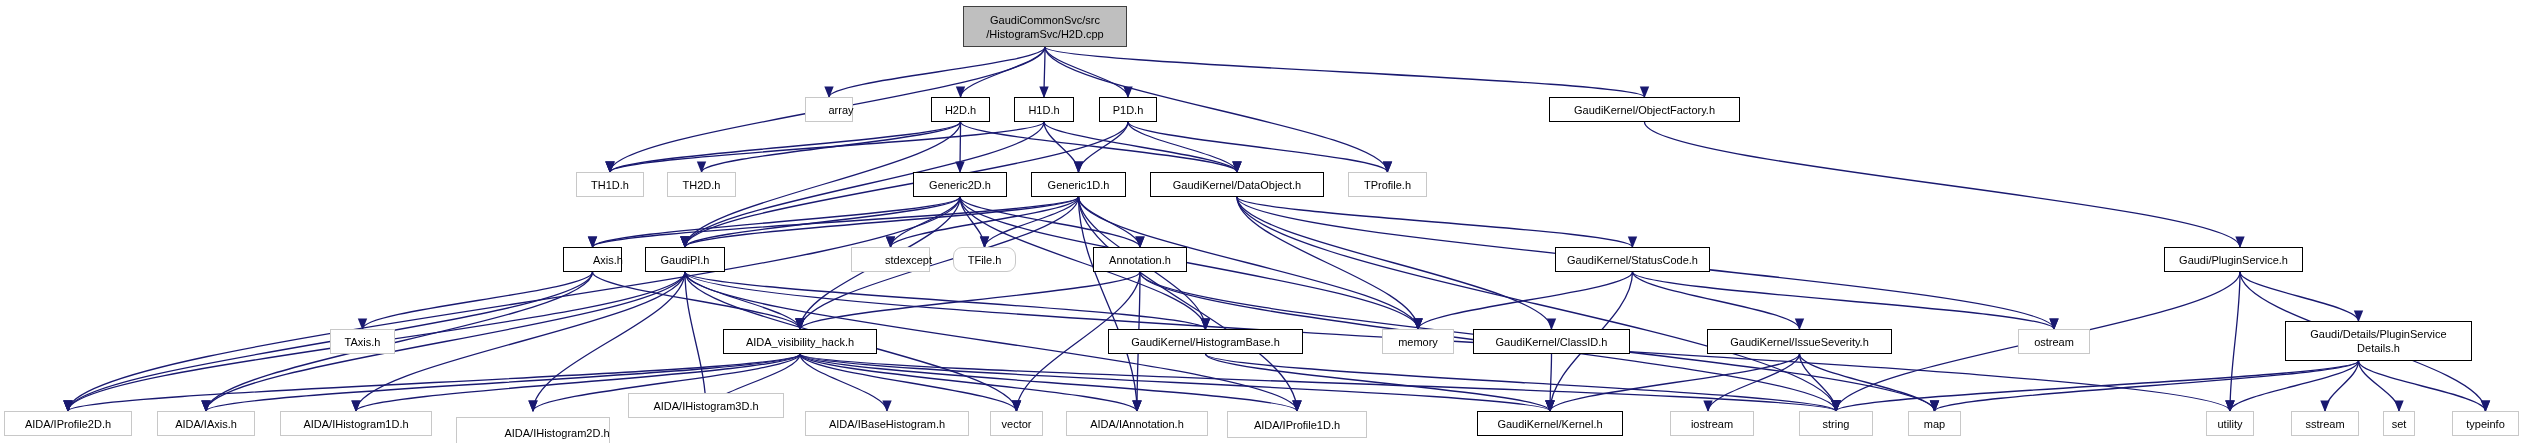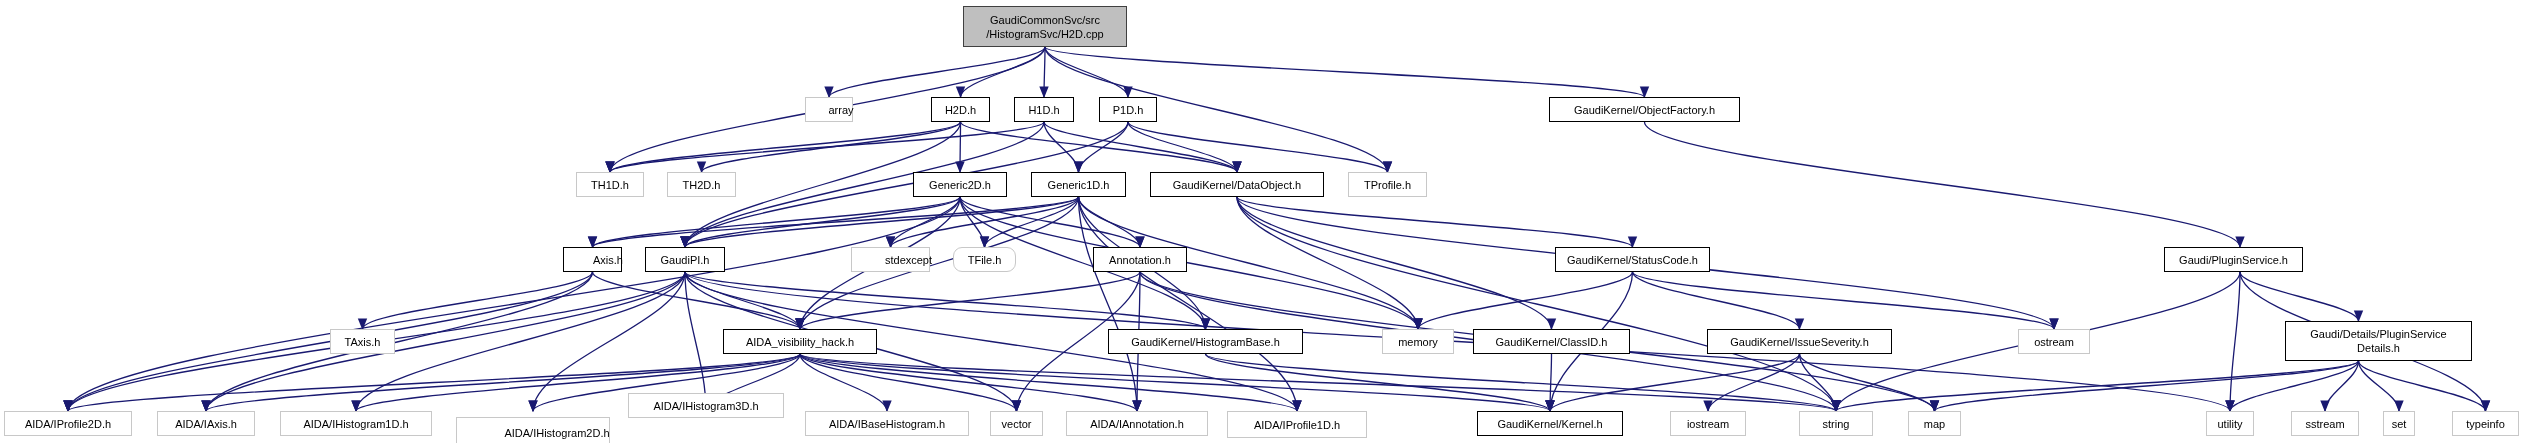--- a/index.html
+++ b/index.html
@@ -225,21 +225,21 @@
     </div>
     <div class="node external" style="left: 1066px; top: 411px; width: 142px; height: 25px; flex-direction: column;">
       <span>AIDA/IAnnotation.h</span>
     </div>
     <div class="node external" style="left: 1227px; top: 411px; width: 140px; height: 27px; flex-direction: column;">
       <span>AIDA/IProfile1D.h</span>
     </div>
     <div class="node internal" style="left: 1477px; top: 411px; width: 146px; height: 25px; flex-direction: column;">
       <span>GaudiKernel/Kernel.h</span>
     </div>
-    <div class="node external" style="left: 1670px; top: 411px; width: 76px; height: 25px; flex-direction: column;">
+    <div class="node external" style="left: 1670px; top: 411px; width: 84px; height: 25px; flex-direction: column;">
       <span>iostream</span>
     </div>
     <div class="node external" style="left: 1799px; top: 411px; width: 74px; height: 25px; flex-direction: column;">
       <span>string</span>
     </div>
     <div class="node external" style="left: 1908px; top: 411px; width: 53px; height: 25px; flex-direction: column;">
       <span>map</span>
     </div>
     <div class="node external" style="left: 2206px; top: 411px; width: 48px; height: 25px; flex-direction: column;">
       <span>utility</span>

